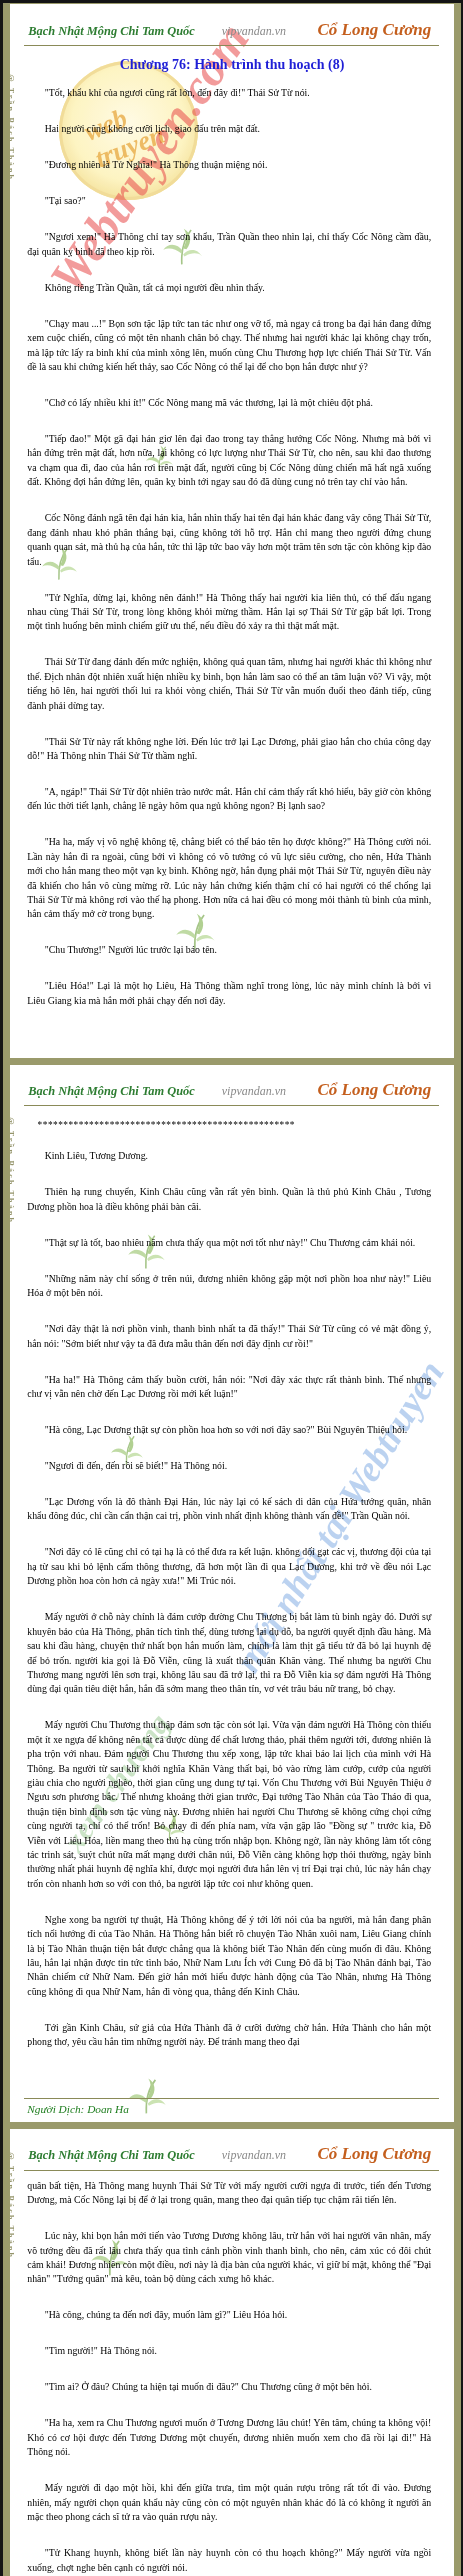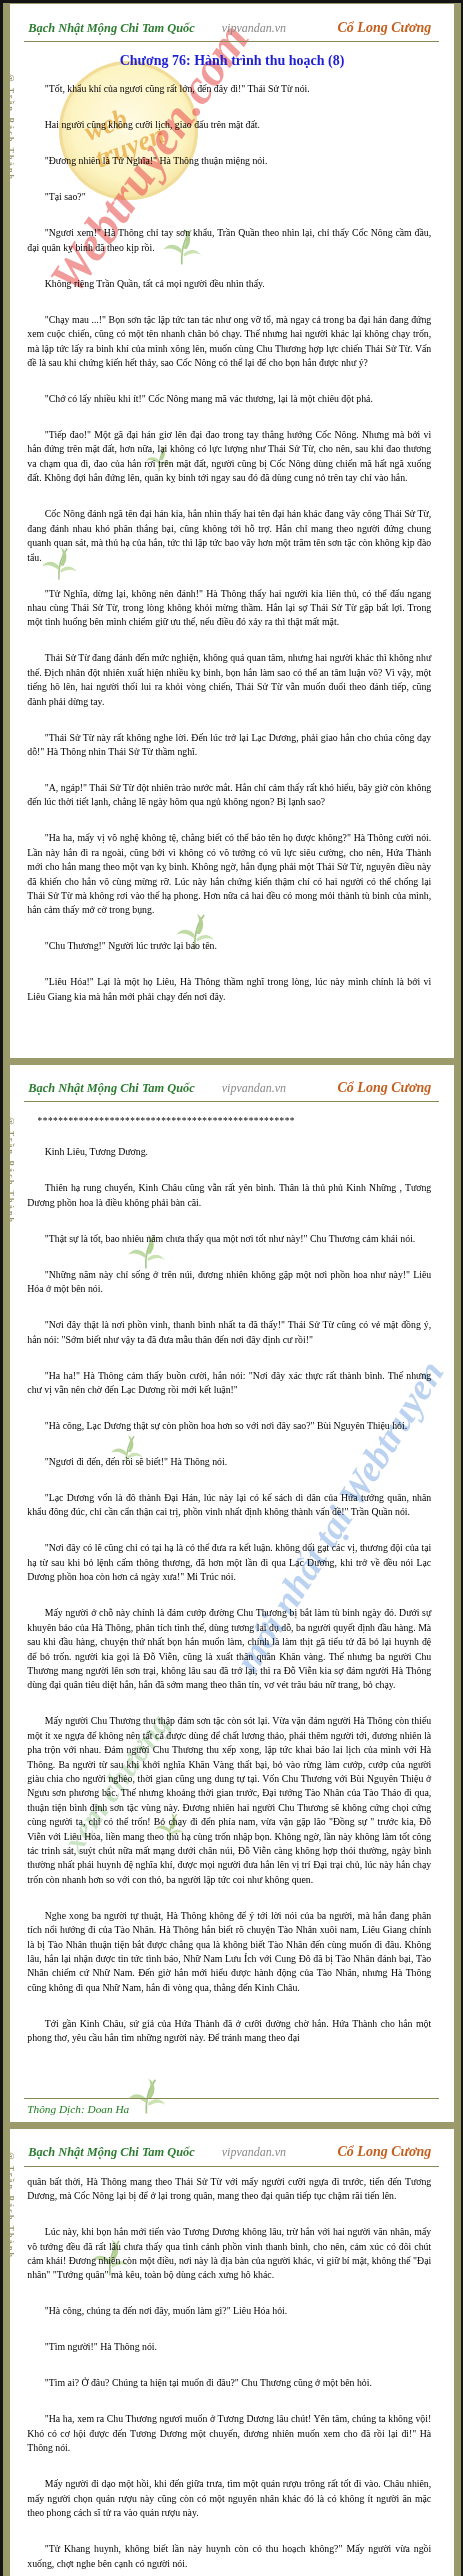--- a/index.html
+++ b/index.html
@@ -41,21 +41,21 @@
     font-weight:bold;
   }
   .site-url{
     color:#8a8a8a;
     font-size:12px;
     margin-left:27px;
   }
   .spacer{flex:1;}
   .author{
     color:#c45f1e;
-    font-size:14px;
+    font-size:17px;
     font-weight:bold;
   }
   .header-rule{
     border:none;
     border-top:1px solid #8a8a58;
     margin:0 15.5px 0 14.4px;
     position:relative;
     z-index:2;
   }
   .chapter-title{
@@ -257,39 +257,39 @@
       <span class="site-url">vipvandan.vn</span>
       <span class="spacer"></span>
       <span class="author">Cổ Long Cương</span>
     </div>
     <hr class="header-rule">
 
     <div class="content">
       <p class="asterisks">**************************************************</p>
       <div>
           <p class="para">Kinh Liêu, Tương Dương.</p>
-          <p class="para">Thiên hạ rung chuyển, Kinh Châu cũng vẫn rất yên bình. Thân là thủ phủ Kinh Những , Tương Dương phồn hoa là điều không phải bàn cãi.</p>
+          <p class="para">Thiên hạ rung chuyển, Kinh Châu cũng vẫn rất yên bình. Quần là thủ phủ Kinh Châu , Tương Dương phồn hoa là điều không phải bàn cãi.</p>
           <p class="para">"Thật sự là tốt, bao nhiêu năm chưa thấy qua một nơi tốt như này!" Chu Thương cảm khái nói.</p>
           <p class="para">"Những năm này chỉ sống ở trên núi, đương nhiên không gặp một nơi phồn hoa như này!" Liêu Hóa ở một bên nói.</p>
           <p class="para">"Nơi đây thật là nơi phồn vinh, thanh bình nhất ta đã thấy!" Thái Sử Từ cũng có vẻ mặt đồng ý, hắn nói: "Sớm biết như vậy ta đã đưa mẫu thân đến nơi đây định cư rồi!"</p>
           <p class="para">"Ha ha!" Hà Thông cảm thấy buồn cười, hắn nói: "Nơi đây xác thực rất thành bình. Thế nhưng chư vị vẫn nên chờ đến Lạc Dương rồi mới kết luận!"</p>
           <p class="para">"Hà công, Lạc Dương thật sự còn phồn hoa hơn so với nơi đây sao?" Bùi Nguyên Thiệu hỏi.</p>
           <p class="para">"Ngươi đi đến, đến rồi sẽ biết!" Hà Thông nói.</p>
           <p class="para">"Lạc Dương vốn là  đô thành Đại Hán, lúc này lại có kế sách di dân của Hứa tướng quân, nhân khẩu đông đúc, chỉ cần cẩn thận cai trị, phồn vinh nhất định không thành vấn đề!" Trần Quần nói.</p>
           <p class="para">"Nơi đây có lẽ cũng chỉ có tại hạ là có thể đưa ra kết luận. không dối gạt các vị, thương đội của tại hạ từ sau khi bỏ lệnh cấm thông thương, đã hơn một lần đi qua Lạc Dương, khi trở về đều nói Lạc Dương phồn hoa còn hơn cả ngày xưa!" Mi Trúc nói.</p>
           <p class="para">Mấy người ở chỗ này chính là đám cướp đường Chu Thương bị bắt làm tù binh ngày đó. Dưới sự khuyên bảo của Hà Thông, phân tích tình thế, dùng tương lai dụ dỗ, ba người quyết định đầu hàng. Mà sau khi đầu hàng, chuyện thứ nhất bọn hắn muốn làm, chính là làm thịt gã tiểu tử đã bỏ lại huynh đệ để bỏ trốn. người kia gọi là Đỗ Viễn, cũng là xuất thân quân Khăn vàng. Thế nhưng ba người Chu Thương mang người lên sơn trại, không lâu sau đã trở lại, thì ra Đỗ Viễn kia sợ đám người Hà Thông dùng đại quân tiêu diệt hắn, hắn đã sớm mang theo thân tín, vơ vét trâu báu nữ trang, bỏ chạy.</p>
           <p class="para">Mấy người Chu Thương thu thập đám sơn tặc còn sót lại. Vừa vặn đám người Hà Thông còn thiếu một ít xe ngựa để không nên tất cả được dùng để chất lương thảo, phái thêm người tới, đương nhiên là pha trộn với nhau. Đám người Chu Thương thu xếp xong, lập tức khai báo lai lịch của mình với Hà Thông. Ba người từ sau khi khởi nghĩa Khăn Vàng thất bại, bỏ vào rừng làm cướp, cướp của người giàu chia cho người nghèo, thời gian cũng ung dung tự tại. Vốn Chu Thương với Bùi Nguyên Thiệu ở Ngưu sơn phương bắc. Thế nhưng khoảng thời gian trước, Đại tướng Tào Nhân của Tào Tháo đi qua, thuận tiện bình định sơn tặc vùng này. Đương nhiên hai người Chu Thương  sẽ không cứng chọi cứng cùng người ta, chỉ có thể trốn! Bỏ chạy đi đến phía nam, vừa vặn gặp lão "Đồng sự " trước kia, Đỗ Viễn với Liêu Hóa, liền mang theo thủ hạ cùng trốn nhập bọn. Không ngờ, lần này không làm tốt công tác trinh sát, suýt chút nữa mất mạng dưới chân núi, Đỗ Viễn càng không hợp thói thường, ngày bình thường nhất phái huynh đệ nghĩa khí, được mọi người đưa hắn lên vị trí Đại trại chủ, lúc này hắn chạy trốn còn nhanh hơn so với con thỏ, ba người lập tức coi như không quen.</p>
           <p class="para">Nghe xong ba người tự thuật, Hà Thông không để ý tới lời nói của ba người, mà hắn đang phân tích nổi hướng đi của  Tào Nhân. Hà Thông hắn biết rõ chuyện Tào Nhân xuôi nam, Liêu Giang chính là bị Tào Nhân thuận tiện bắt được chẳng qua là không biết Tào Nhân đến cùng muốn đi đâu. Không lâu, hắn lại nhận được tin tức tình báo, Nhữ Nam Lưu Ích với Cung Đô đã bị Tào Nhân đánh bại, Tào Nhân chiếm cứ Nhữ Nam. Đến giờ hắn mới hiểu được hành động của Tào Nhân, nhưng Hà Thông cũng không đi qua Nhữ Nam, hắn đi vòng qua, thẳng đến Kinh Châu.</p>
           <p class="para">Tới gần Kinh Châu, sứ giả của Hứa Thành đã ở cưỡi đường chờ hắn. Hứa Thành cho hắn một phong thơ, yêu cầu hắn tìm những người này. Để tránh mang theo đại</p>
         </div>
     </div>
 
     <div class="page-footer">
       <hr class="footer-rule">
-      <div class="translator">Thông Dịch: Doan Ha</div>
+      <div class="translator">Người Dịch: Doan Ha</div>
     </div>
   </div>
 
   <div class="page-sep s2"></div>
 
   <div class="page page-3">
 
     <div class="wm wm-vertical" style="top:23px;">@ Trần Bách Thành</div>
     <svg class="leaf" style="top:108px;left:80px;" width="41" height="41" viewBox="0 0 62 62">
         <use href="#leaf-shape"></use>
@@ -297,26 +297,26 @@
 
     <div class="page-header">
       <span class="novel-title">Bạch Nhật Mộng Chi Tam Quốc</span>
       <span class="site-url">vipvandan.vn</span>
       <span class="spacer"></span>
       <span class="author">Cổ Long Cương</span>
     </div>
     <hr class="header-rule">
 
     <div class="content">
-        <p class="para no-indent">quân bất thời, Hà Thông mang theo Thái Sử Từ với mấy người cưỡi ngựa đi trước, tiến đến Tương Dương, mà Cốc Nông lại bị để ở lại trong quân, mang theo đại quân tiếp tục chậm rãi tiến lên.</p>
+        <p class="para no-indent">quân bất tiện, Hà Thông mang huynh Thái Sử Từ với mấy người cưỡi ngựa đi trước, tiến đến Tương Dương, mà Cốc Nông lại bị để ở lại trong quân, mang theo đại quân tiếp tục chậm rãi tiến lên.</p>
         <p class="para">Lúc này, khi bọn hắn mới tiến vào Tương Dương không lâu, trừ hắn với hai người văn nhân, mấy võ tướng đều đã rất lâu chưa thấy qua tình cảnh phồn vinh thanh bình, cho nên, cảm xúc có đôi chút cảm khái! Đương nhiên còn một điều, nơi này là địa bàn của người khác, vì giữ bí mật, không thể "Đại nhân" "Tướng quân" mà kêu, toàn bộ dùng cách xưng hô khác.</p>
         <p class="para">"Hà công, chúng ta đến nơi đây, muốn làm gì?" Liêu Hóa hỏi.</p>
         <p class="para">"Tìm người!" Hà Thông nói.</p>
         <p class="para">"Tìm ai? Ở đâu? Chúng ta hiện tại muốn đi đâu?" Chu Thương cũng ở một bên hỏi.</p>
         <p class="para">"Ha ha, xem ra Chu Thương ngươi muốn ở Tương Dương lâu chút! Yên tâm, chúng ta không vội! Khó có cơ hội được đến Tương Dương một chuyến, đương nhiên muốn xem cho đã rồi lại đi!" Hà Thông nói.</p>
-        <p class="para">Mấy người đi dạo một hồi, khi đến giữa trưa, tìm một quán rượu trông rất tốt đi vào. Châu nhiên, mấy người chọn quán rượu này cũng còn có một nguyên nhân khác đó là có không ít người ăn mặc theo phong cách sĩ tử ra vào quán rượu này.</p>
+        <p class="para">Mấy người đi dạo một hồi, khi đến giữa trưa, tìm một quán rượu trông rất tốt đi vào. Đương nhiên, mấy người chọn quán khẩu này cũng còn có một nguyên nhân khác đó là có không ít người ăn mặc theo phong cách sĩ tử ra vào quán rượu này.</p>
         <p class="para">"Tử Khang huynh, không biết lần này huynh còn có thu hoạch không?" Mấy người vừa ngồi xuống, chợt nghe bên cạnh có người nói.</p>
       </div>
 
   </div>
 
 </div>
 
 
 </body></html>

